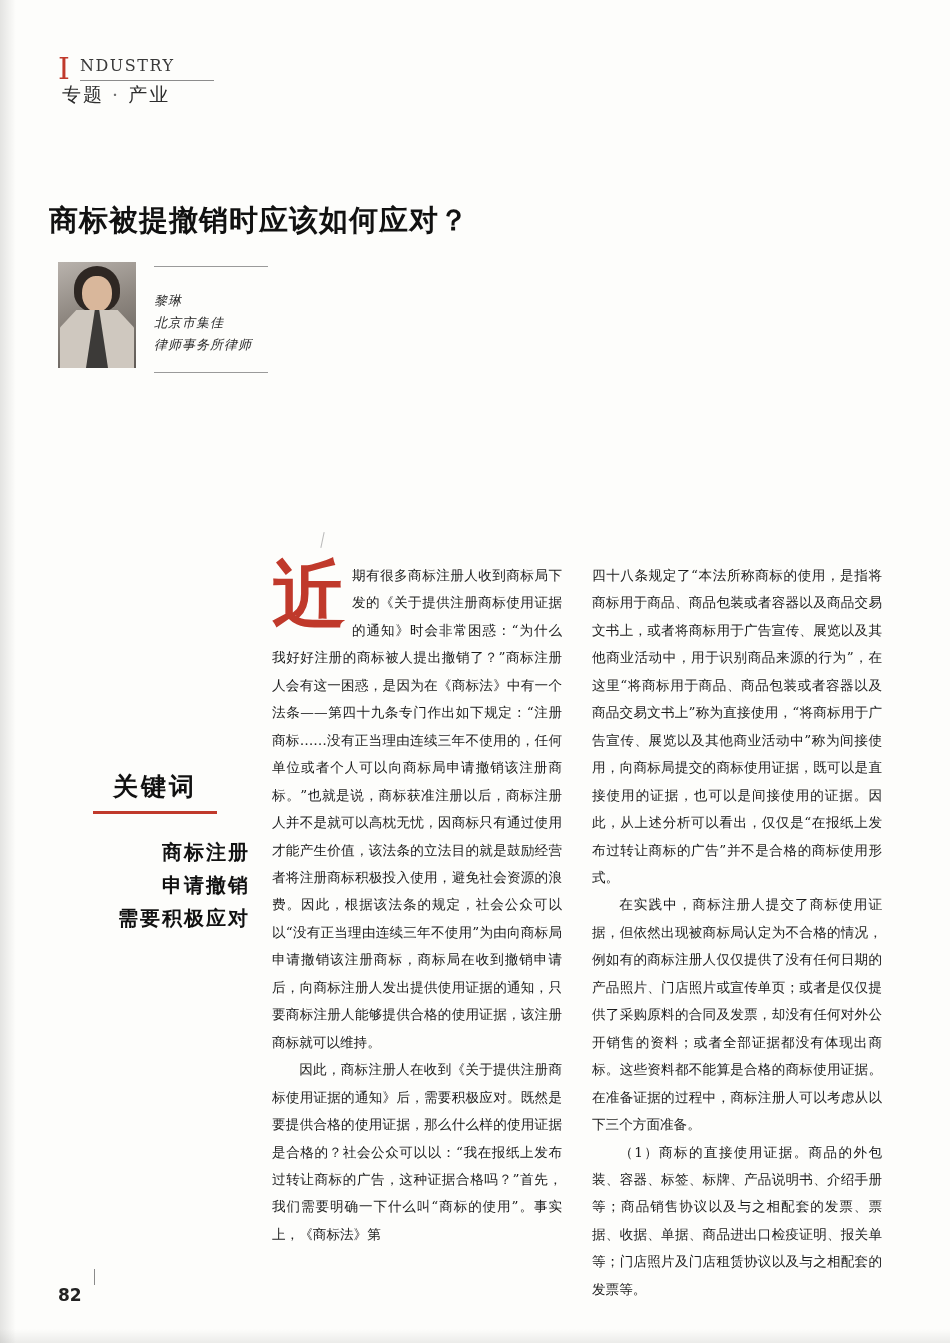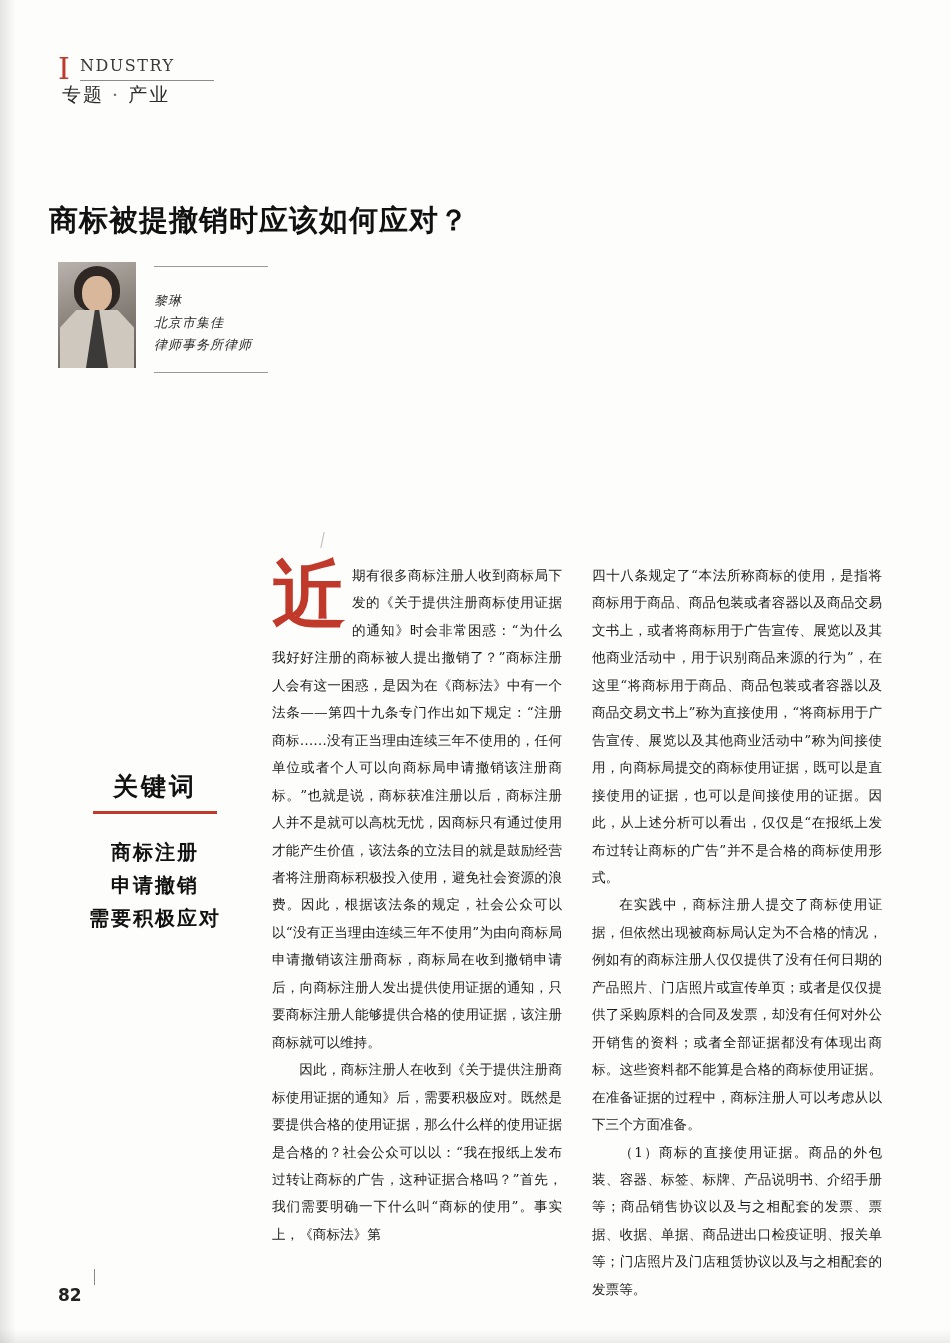--- a/index.html
+++ b/index.html
@@ -188,20 +188,21 @@
     color: #111;
   }
   .keywords .kw-rule {
     margin: 8px auto 0 auto;
     width: 124px;
     height: 3px;
     background: #c0392b;
   }
   .keywords .kw-list {
     margin-top: 22px;
+    text-align: right;
   }
   .keywords .kw-item {
     font-family: "DejaVu Serif", "Liberation Serif", serif;
     font-weight: bold;
     font-size: 20px;
     letter-spacing: 2px;
     color: #111;
     line-height: 1.65;
   }
 

